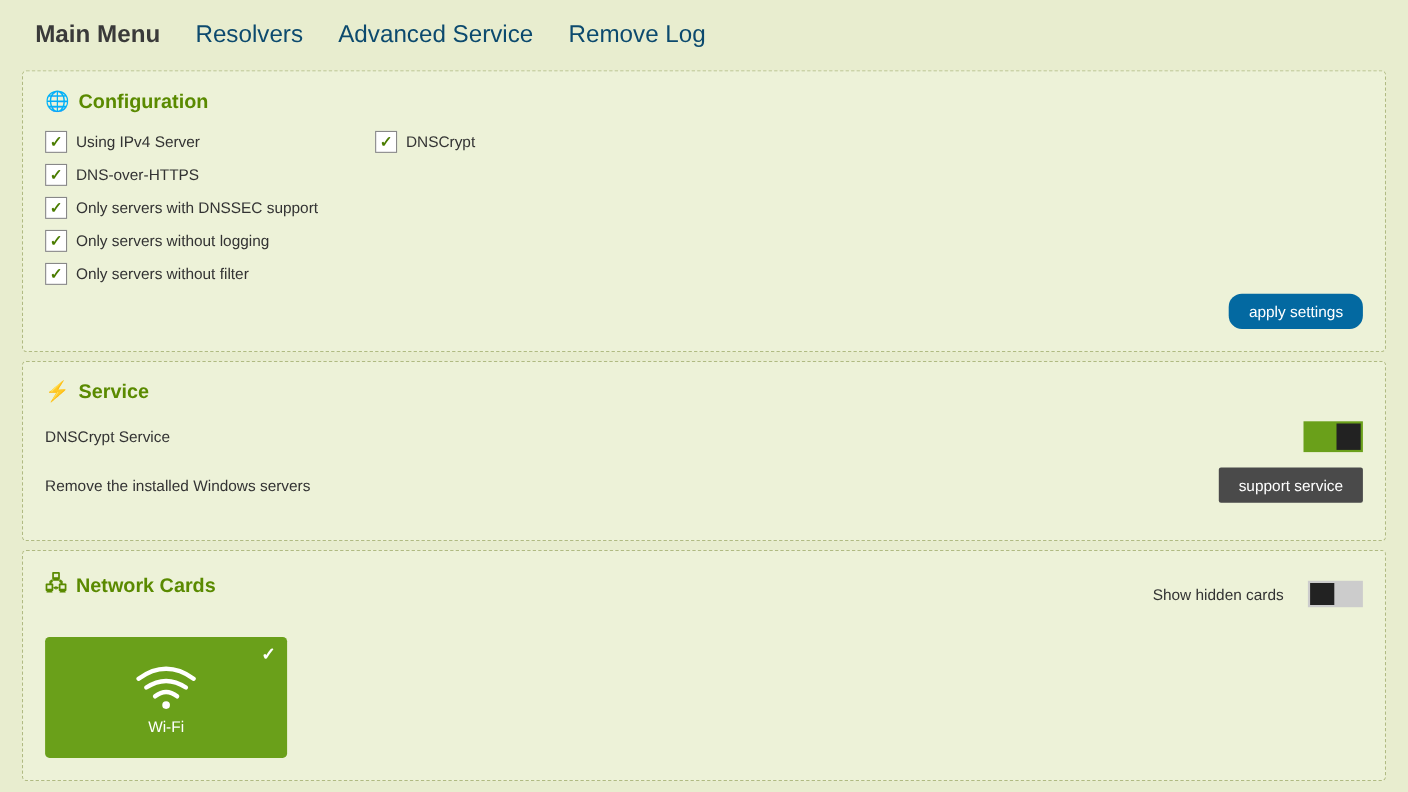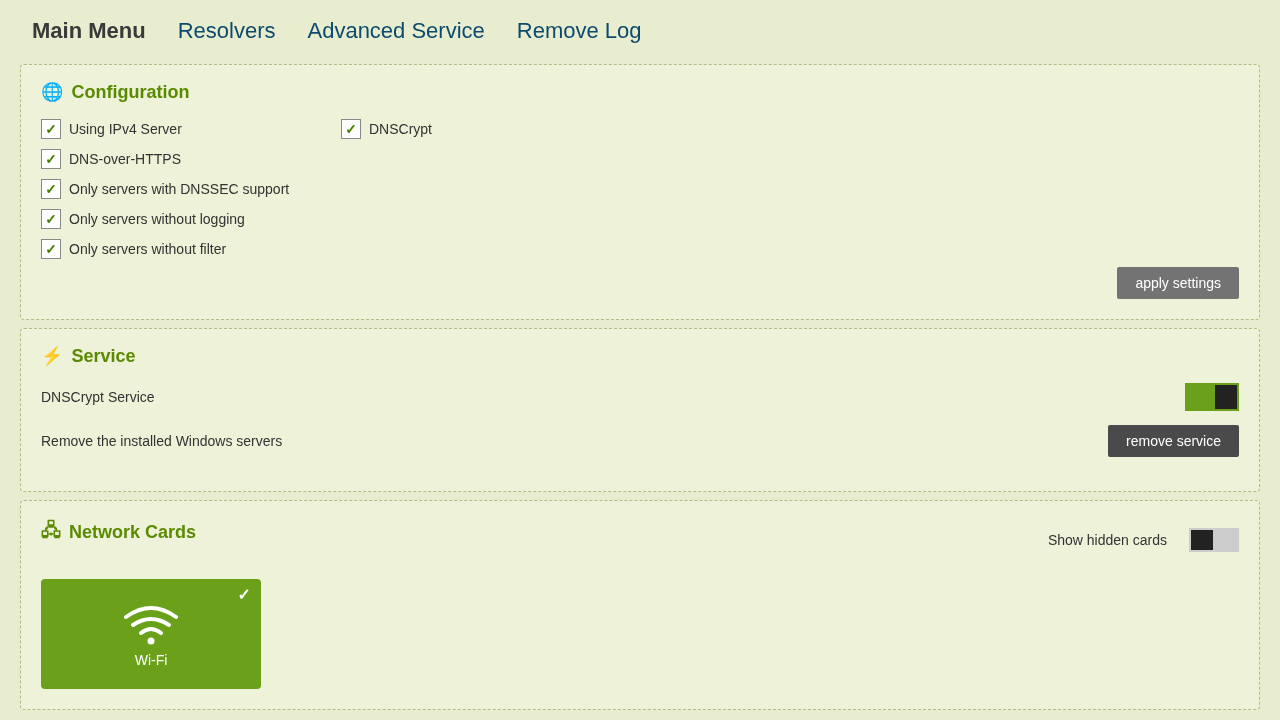--- a/index.html
+++ b/index.html
@@ -96,27 +96,27 @@
       font-size: 14px;
     }
 
     
     .section-footer {
       display: flex;
       justify-content: flex-end;
       margin-top: 8px;
     }
     .btn-green {
-      background: #737373;
+      background: #0369a1;
       color: #fff;
       border: none;
       padding: 8px 18px;
       font-size: 14px;
       cursor: pointer;
-      border-radius: 2px;
+      border-radius: 12px;
       font-weight: 500;
     }
     .btn-dark {
       background: #4a4a4a;
       color: #fff;
       border: none;
       padding: 8px 18px;
       font-size: 14px;
       cursor: pointer;
       border-radius: 2px;
@@ -301,21 +301,21 @@
     <span class="service-label">DNSCrypt Service</span>
     <div class="toggle-container">
       <div class="toggle-green">
         <div class="toggle-thumb-black"></div>
       </div>
     </div>
   </div>
 
   <div class="service-row">
     <span class="service-label">Remove the installed Windows servers</span>
-    <button class="btn-dark">remove service</button>
+    <button class="btn-dark">support service</button>
   </div>
 </section>
 
 <section class="section">
   <div class="network-header">
     <div class="section-title">
       <span class="section-icon">🖧</span>
       <span>Network Cards</span>
     </div>
     <div class="show-hidden-row">

